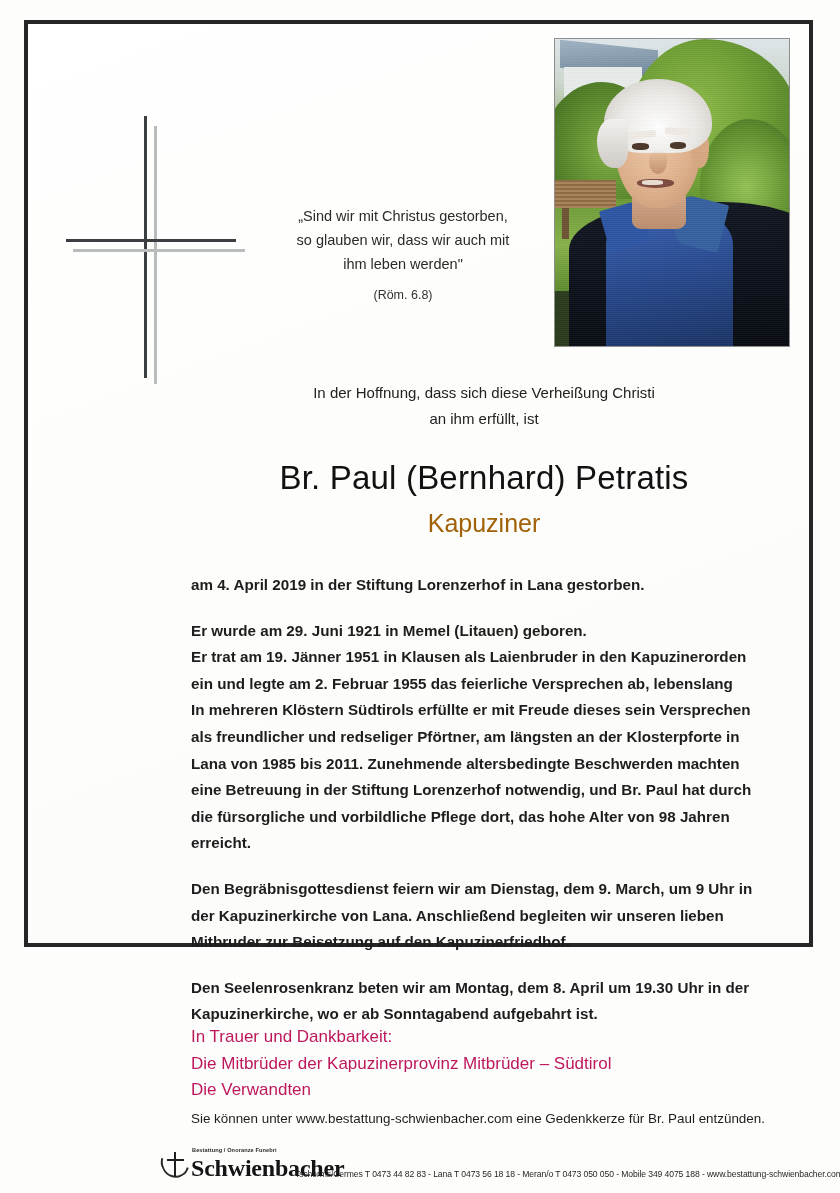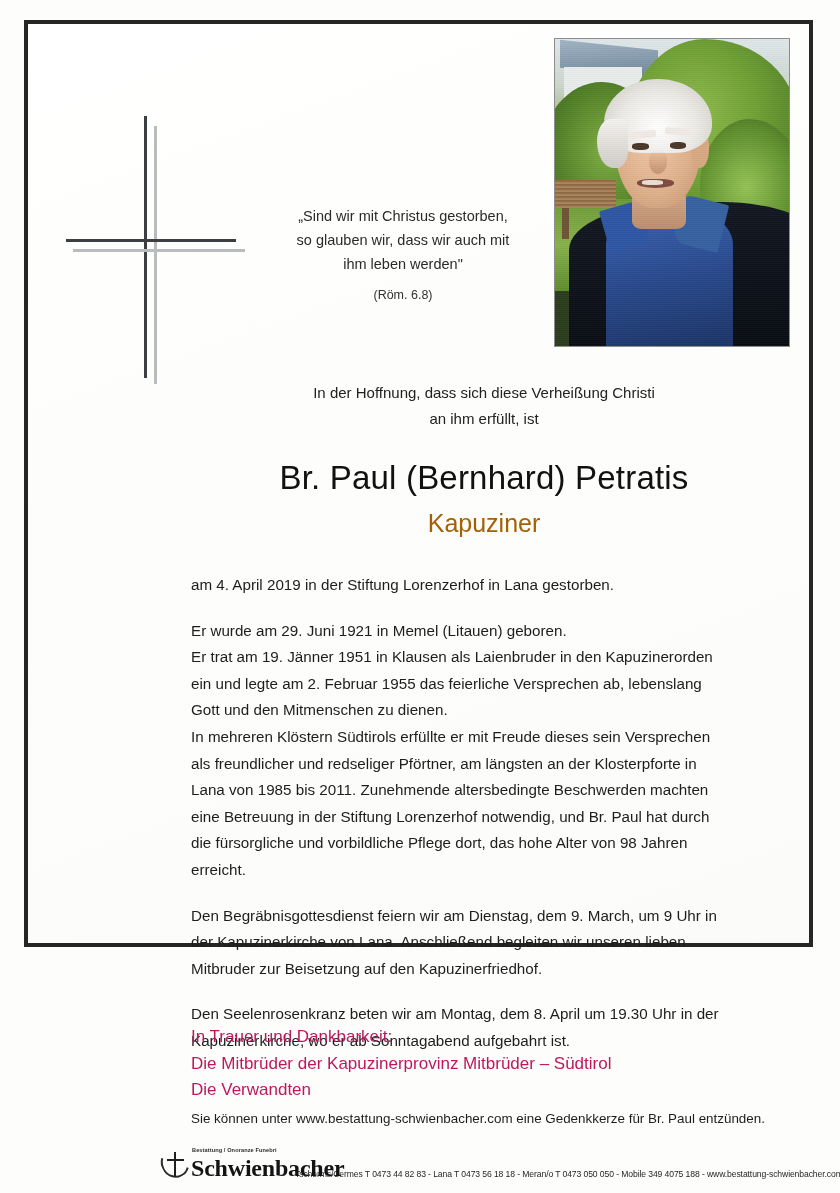--- a/index.html
+++ b/index.html
@@ -261,21 +261,21 @@
     left: 163px; top: 548px;
     width: 622px;
   }
   .para {
     font-size: 15.2px;
     line-height: 26.6px;
     color: #1d1d1d;
     margin-bottom: 19px;
   }
   .para:last-child { margin-bottom: 0; }
-  .para .ln { display: block; }
+  .para .ln { display: block; font-weight: bold; }
 
   .closing {
     position: absolute;
     left: 163px; top: 1000px;
     width: 622px;
   }
   .closing .ln {
     display: block;
     font-size: 17px;
     line-height: 26.6px;
@@ -426,21 +426,20 @@
     <div class="body-text">
 
       <div class="para">
         <span class="ln">am 4. April 2019 in der Stiftung Lorenzerhof in Lana gestorben.</span>
       </div>
 
       <div class="para">
         <span class="ln">Er wurde am 29. Juni 1921 in Memel (Litauen) geboren.</span>
         <span class="ln">Er trat am 19. Jänner 1951 in Klausen als Laienbruder in den Kapuzinerorden</span>
         <span class="ln">ein und legte am 2. Februar 1955 das feierliche Versprechen ab, lebenslang</span>
-        <span class="ln">Gott und den Mitmenschen zu dienen.</span>
         <span class="ln">In mehreren Klöstern Südtirols erfüllte er mit Freude dieses sein Versprechen</span>
         <span class="ln">als freundlicher und redseliger Pförtner, am längsten an der Klosterpforte in</span>
         <span class="ln">Lana von 1985 bis 2011. Zunehmende altersbedingte Beschwerden machten</span>
         <span class="ln">eine Betreuung in der Stiftung Lorenzerhof notwendig, und Br. Paul hat durch</span>
         <span class="ln">die fürsorgliche und vorbildliche Pflege dort, das hohe Alter von 98 Jahren</span>
         <span class="ln">erreicht.</span>
       </div>
 
       <div class="para">
         <span class="ln">Den Begräbnisgottesdienst feiern wir am Dienstag, dem 9. March, um 9 Uhr in</span>

